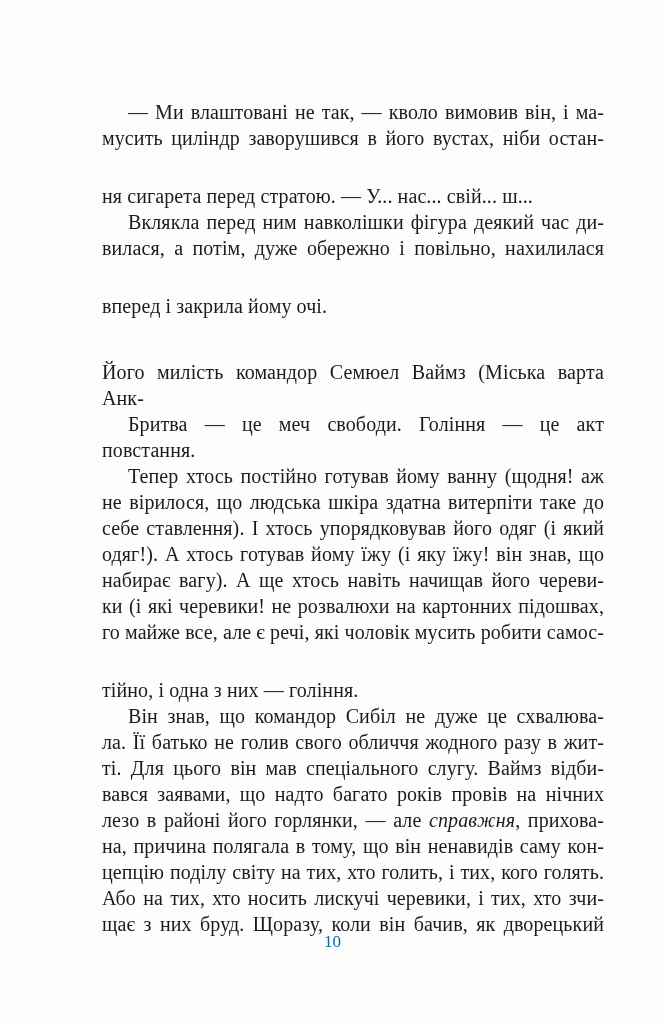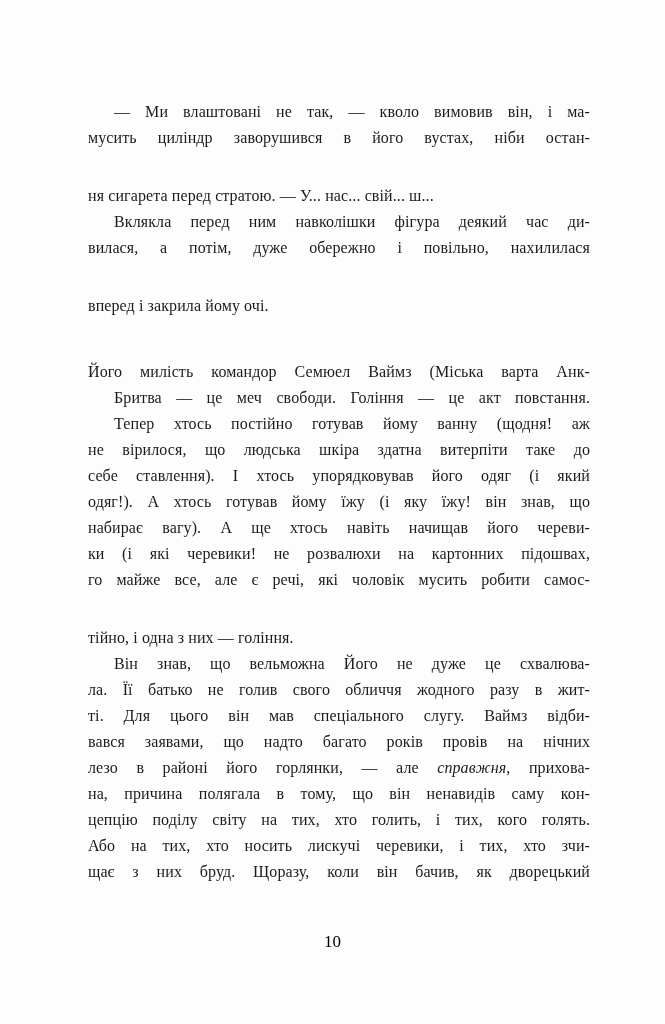--- a/index.html
+++ b/index.html
@@ -10,24 +10,24 @@
     width: 665px;
     height: 1024px;
     position: relative;
     background: #fdfdfd;
     color: #1b1b1d;
     font-family: "Liberation Serif", "DejaVu Serif", serif;
     overflow: hidden;
   }
   .text-block {
     position: absolute;
-    left: 88px;
+    left: 102px;
     top: 99px;
     width: 502px;
-    font-size: 16px;
+    font-size: 20px;
     line-height: 26px;
     letter-spacing: 0.1px;
   }
   .para {
     margin: 0;
     padding: 0;
   }
   .line {
     display: block;
     text-align: justify;
@@ -47,21 +47,21 @@
   em {
     font-style: italic;
   }
   .page-number {
     position: absolute;
     top: 932px;
     left: 0;
     width: 665px;
     text-align: center;
     font-size: 17px;
-    color: #000000;
+    color: #0369a1;
   }
 </style>
 </head>
 <body>
 
 <div class="text-block">
 
   <p class="para">
     <span class="line indent">— Ми влаштовані не так, — кволо вимовив він, і ма-</span>
     <span class="line">мусить циліндр заворушився в його вустах, ніби остан-</span>
@@ -89,21 +89,21 @@
     <span class="line">не вірилося, що людська шкіра здатна витерпіти таке до</span>
     <span class="line">себе ставлення). І хтось упорядковував його одяг (і який</span>
     <span class="line">одяг!). А хтось готував йому їжу (і яку їжу! він знав, що</span>
     <span class="line">набирає вагу). А ще хтось навіть начищав його череви-</span>
     <span class="line">ки (і які черевики! не розвалюхи на картонних підошвах,</span>
     <span class="line">го майже все, але є речі, які чоловік мусить робити самос-</span>
     <span class="line end">тійно, і одна з них — гоління.</span>
   </p>
 
   <p class="para">
-    <span class="line indent">Він знав, що вельможна Його не дуже це схвалюва-</span>
+    <span class="line indent">Він знав, що командор Сибіл не дуже це схвалюва-</span>
     <span class="line">ла. Її батько не голив свого обличчя жодного разу в жит-</span>
     <span class="line">ті. Для цього він мав спеціального слугу. Ваймз відби-</span>
     <span class="line">вався заявами, що надто багато років провів на нічних</span>
     <span class="line"><span>лезо в районі його горлянки, — але </span><em>справжня</em><span>, прихова-</span></span>
     <span class="line">на, причина полягала в тому, що він ненавидів саму кон-</span>
     <span class="line">цепцію поділу світу на тих, хто голить, і тих, кого голять.</span>
     <span class="line">Або на тих, хто носить лискучі черевики, і тих, хто зчи-</span>
     <span class="line">щає з них бруд. Щоразу, коли він бачив, як дворецький</span>
   </p>
 

